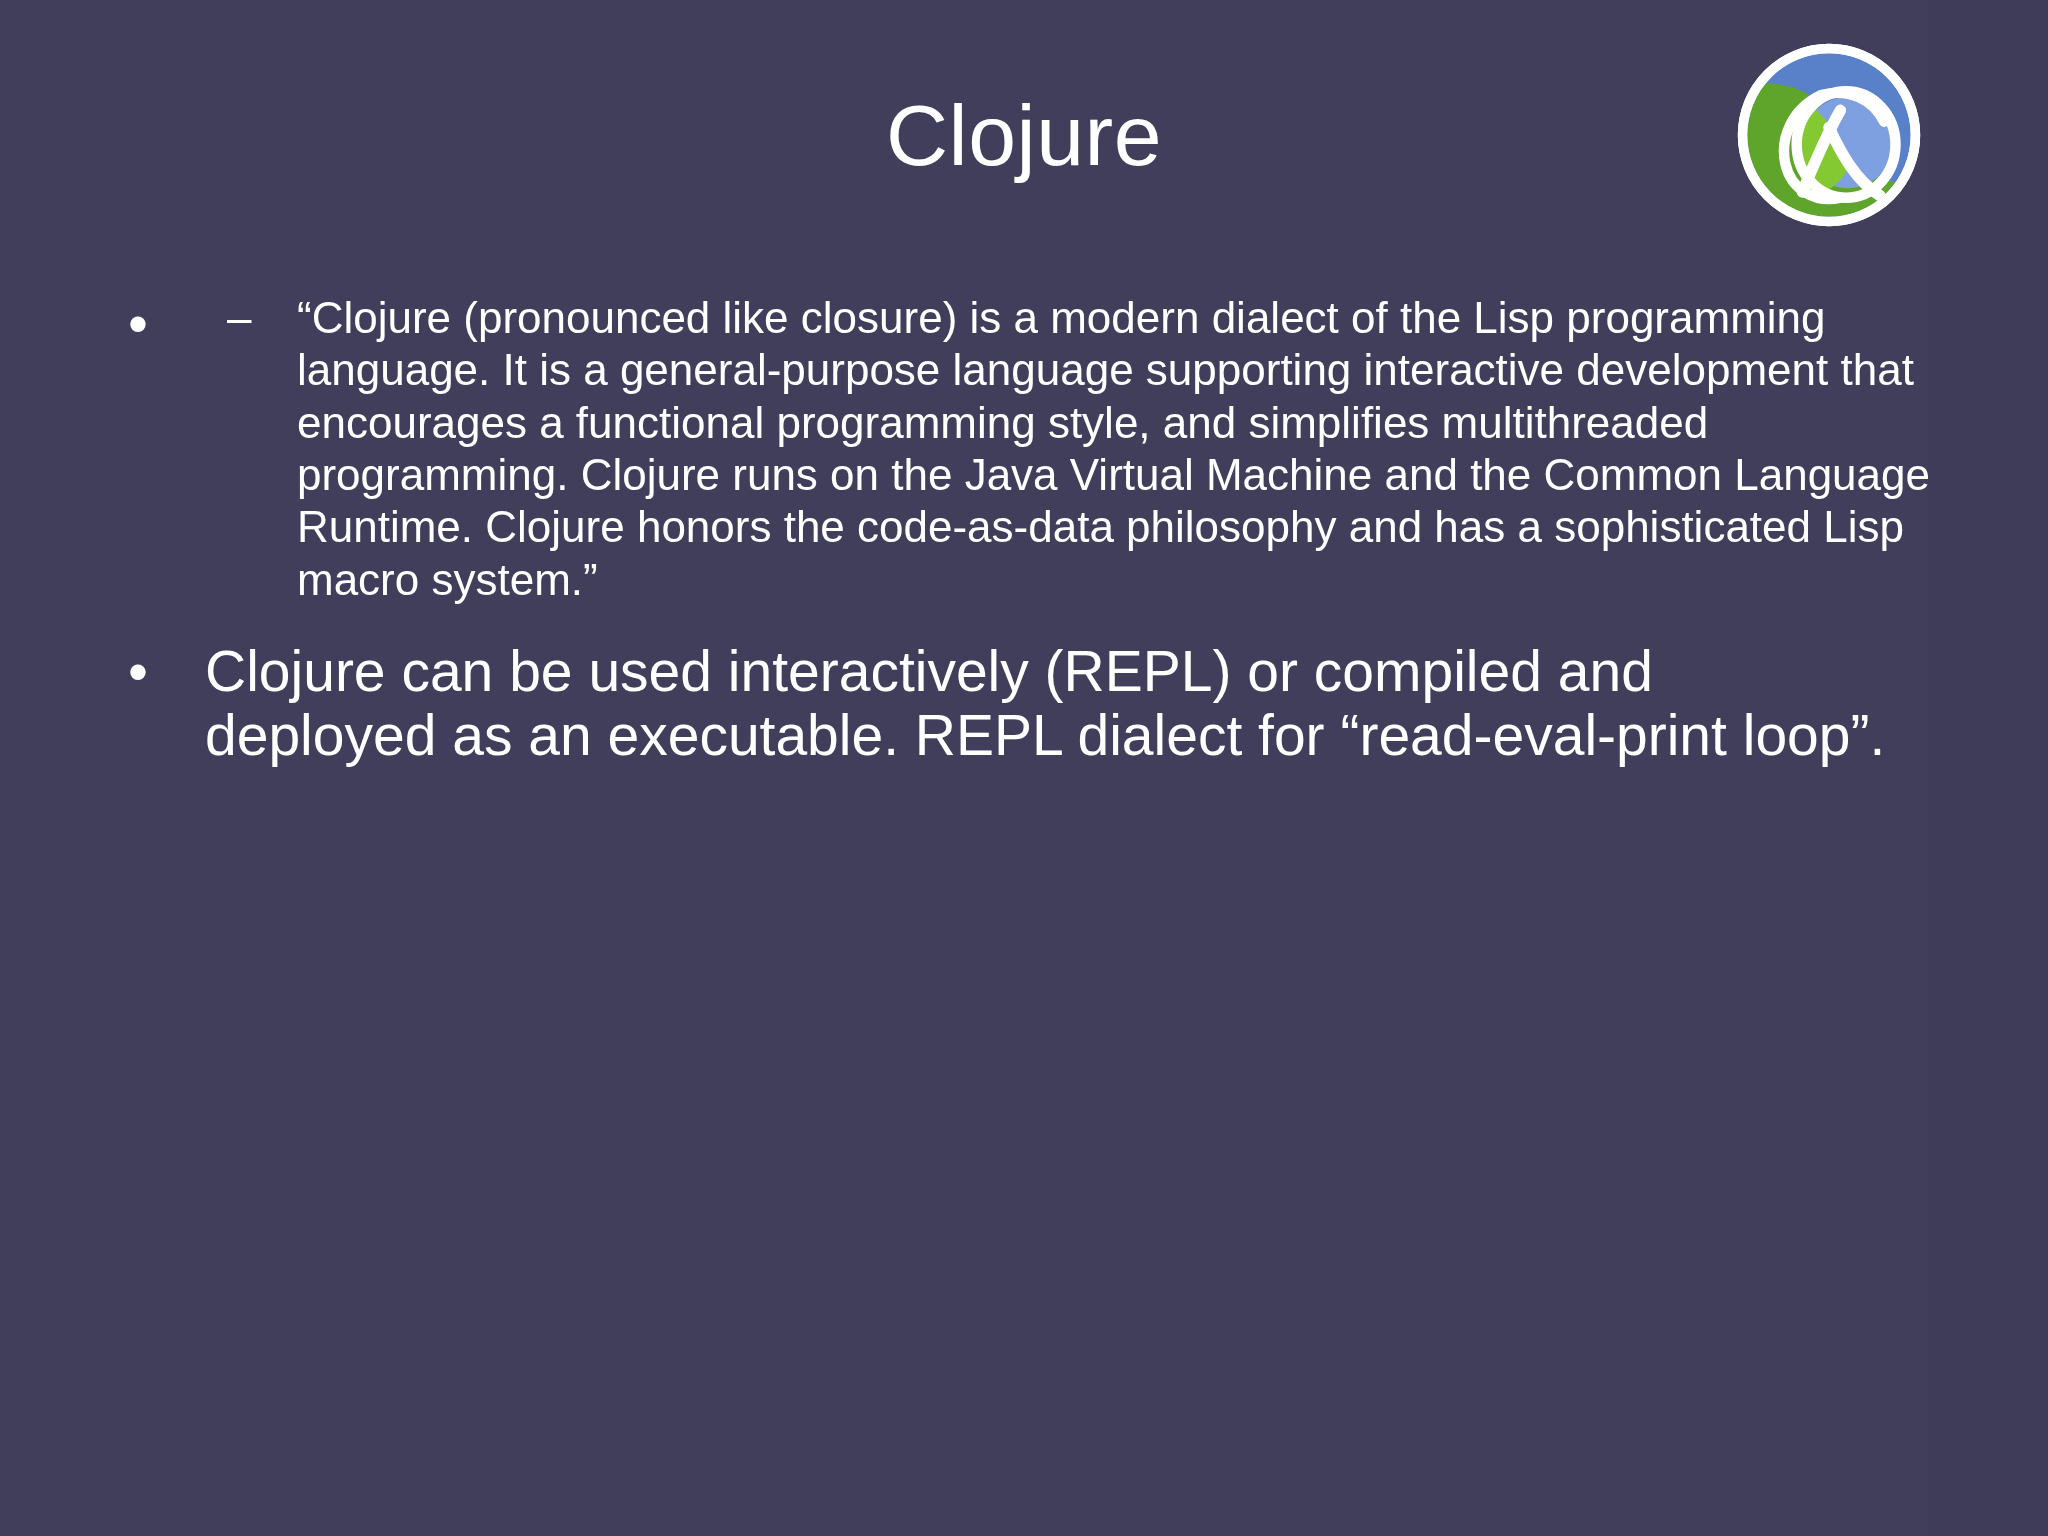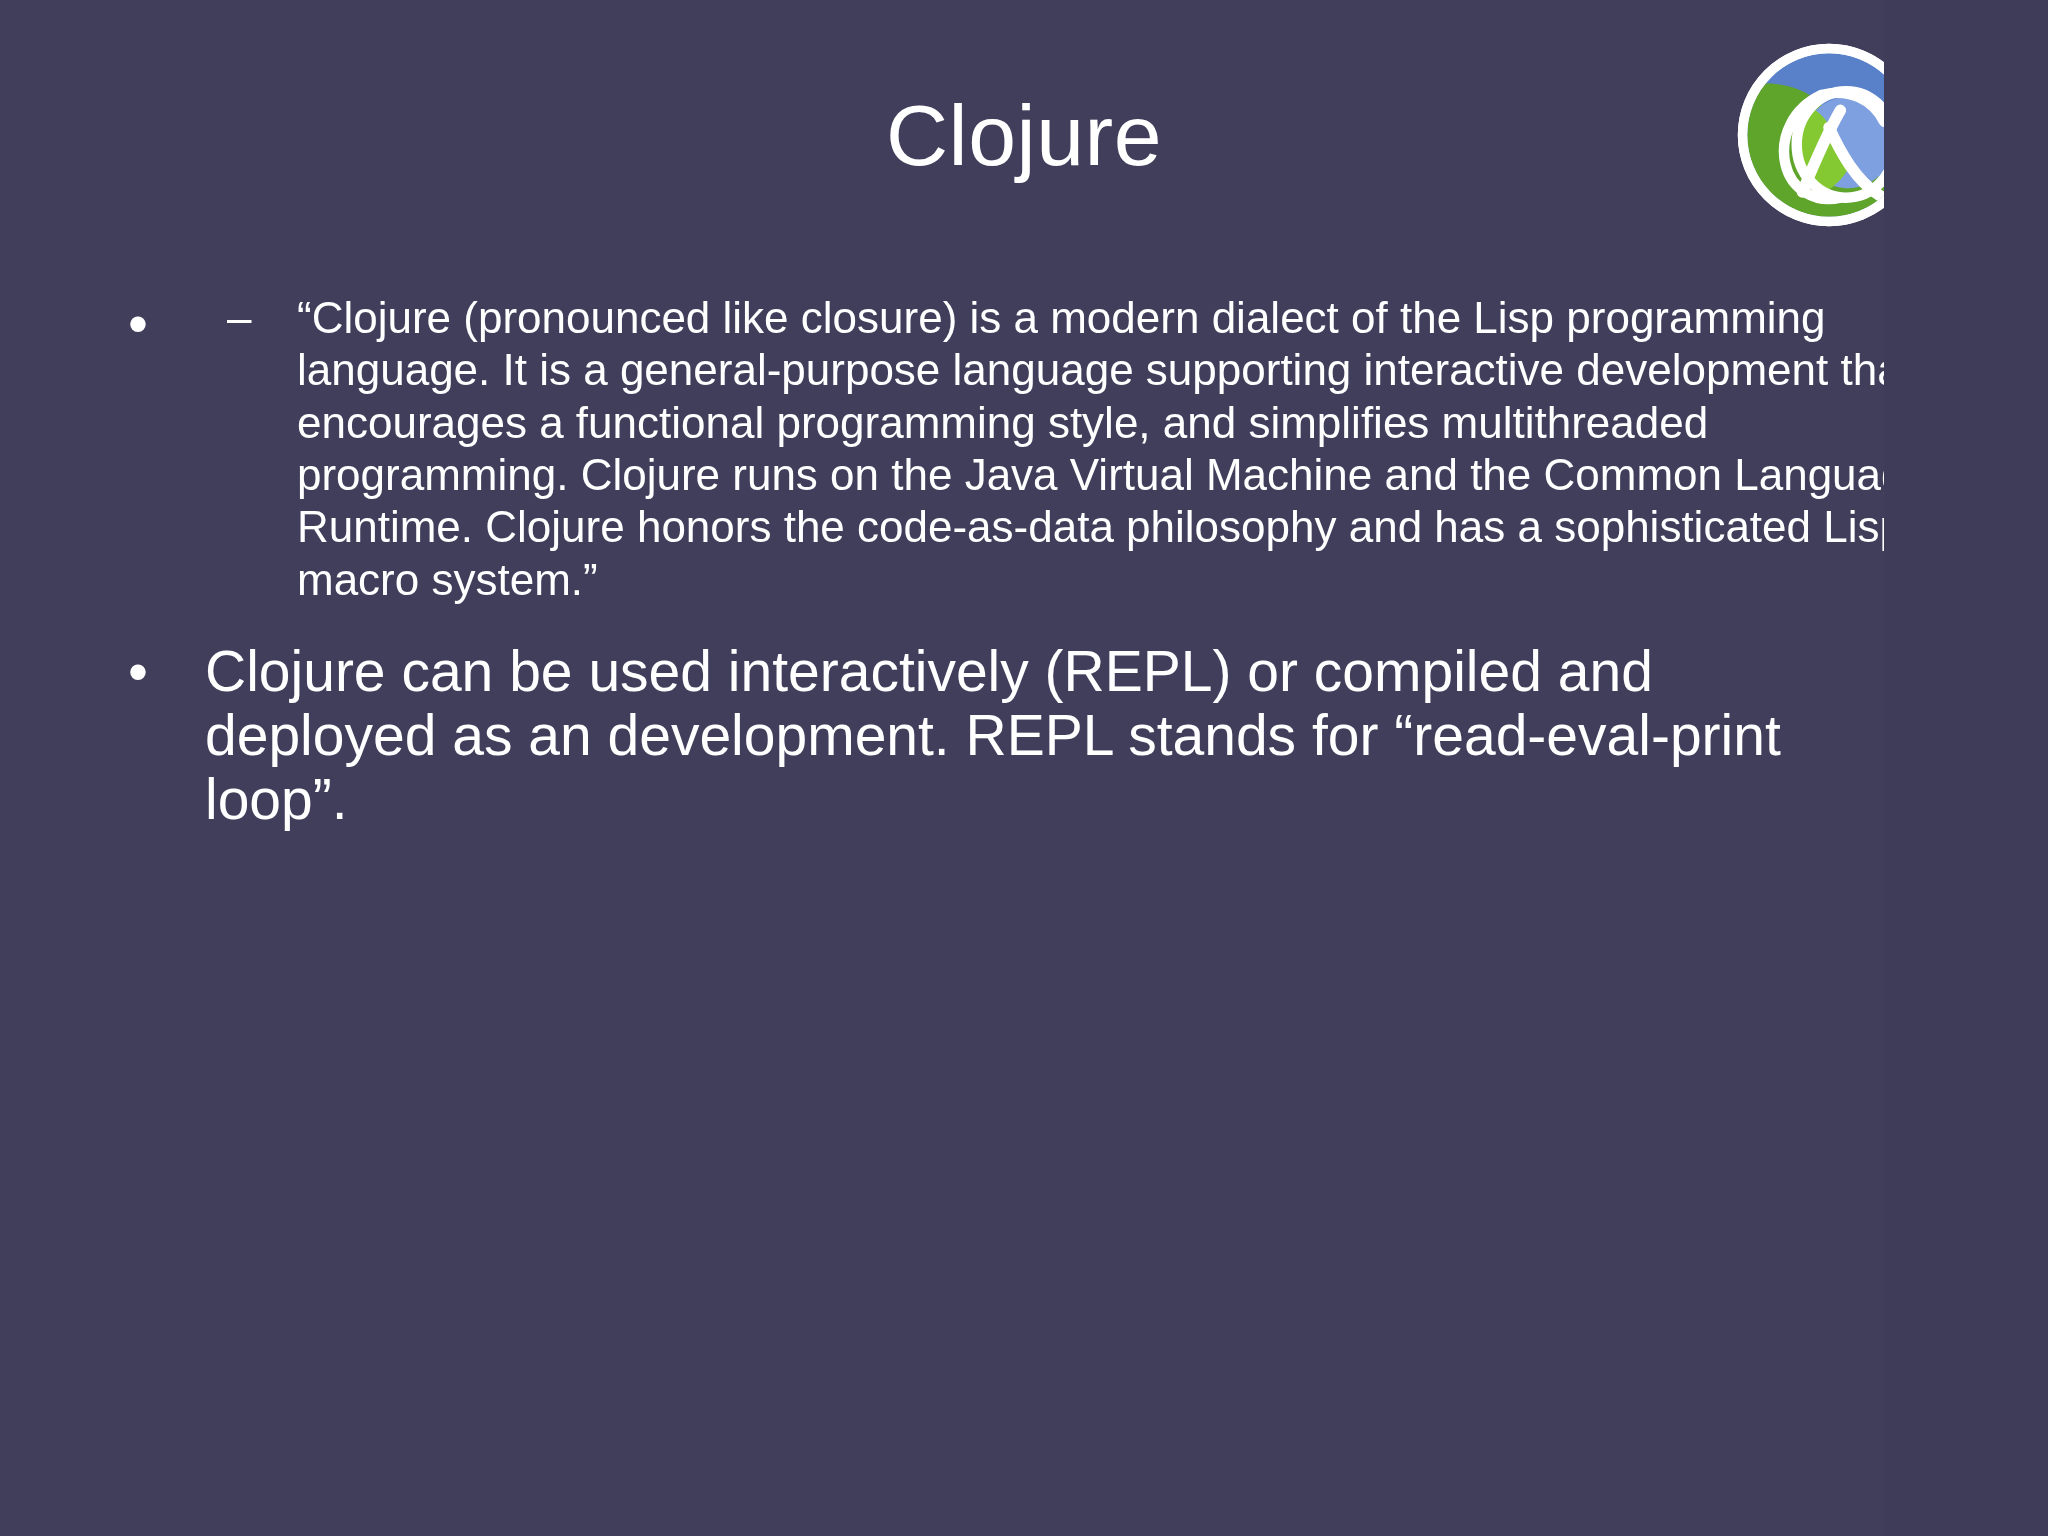--- a/index.html
+++ b/index.html
@@ -8,20 +8,21 @@
     background: #3f3c59;
   }
   #slide {
     position: relative;
     width: 1884px;
     height: 1536px;
     background: #413e5b;
     overflow: hidden;
     font-family: "Liberation Sans", sans-serif;
     color: #ffffff;
+    padding-left: 44px;
     -webkit-font-smoothing: antialiased;
   }
 
   
   #title-block {
     position: absolute;
     left: 0;
     top: 92px;
     width: 2048px;
     text-align: center;
@@ -163,19 +164,19 @@
             <span class="marker">–</span>
             <span class="txt">“Clojure (pronounced like closure) is a modern dialect of the Lisp programming language. It is a general-purpose language supporting interactive development that encourages a functional programming style, and simplifies multithreaded programming. Clojure runs on the Java Virtual Machine and the Common Language Runtime. Clojure honors the code-as-data philosophy and has a sophisticated Lisp macro system.”</span>
           </li>
         </ul>
       </li>
 
       <li class="gap"></li>
 
       <li class="b1">
         <span class="marker">•</span>
-        <span class="txt">Clojure can be used interactively (REPL) or compiled and deployed as an development.  REPL stands for “read-eval-print loop”.</span>
+        <span class="txt">Clojure can be used interactively (REPL) or compiled and deployed as an executable.  REPL dialect for “read-eval-print loop”.</span>
       </li>
 
     </ul>
   </div>
 
 </div>
 
 </body></html>

